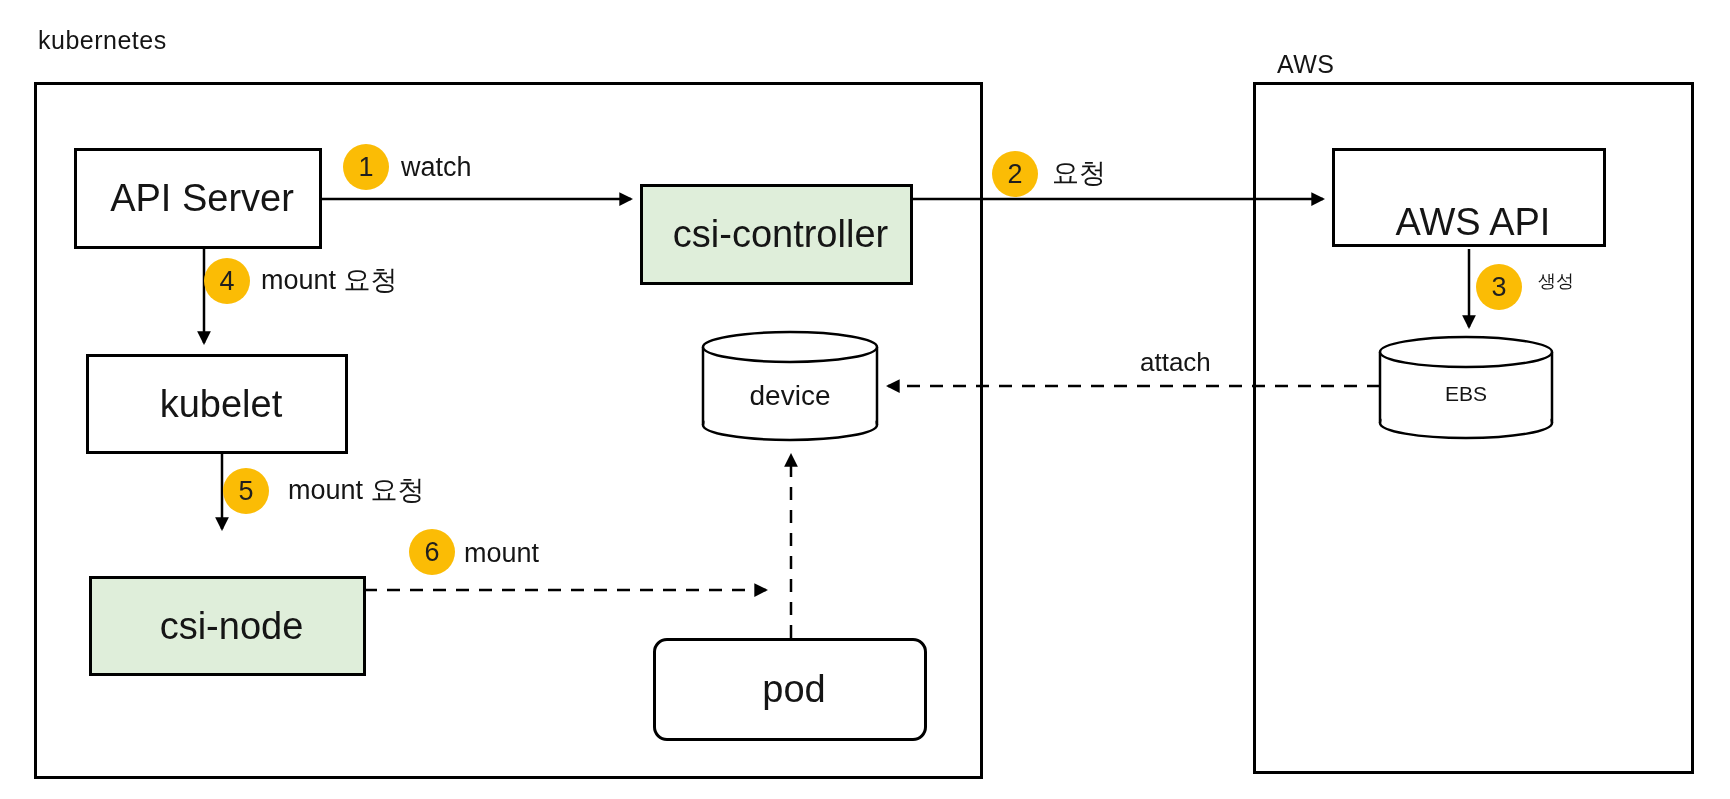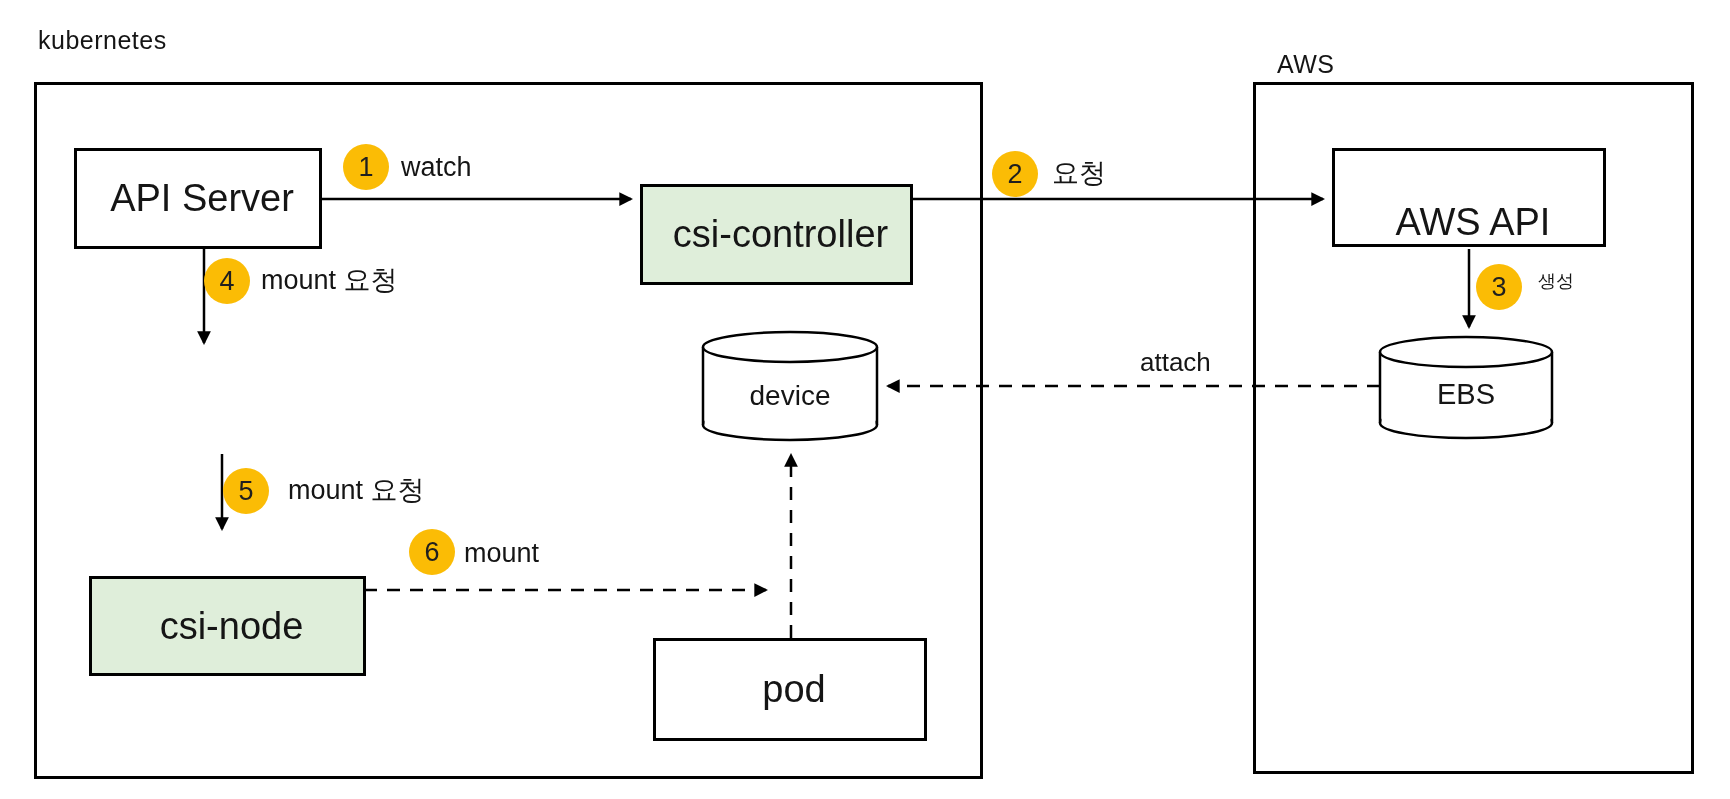--- a/index.html
+++ b/index.html
@@ -105,31 +105,34 @@
   </div>
 
   <div class="node green" style="left:640px; top:148px; width:273px; height:101px;">
     <span>csi-controller</span>
   </div>
 
   <div class="node" style="left:1332px; top:148px; width:274px; height:99px;align-items:flex-end;">
     <span>AWS API</span>
   </div>
 
+  <div class="node" style="left:86px; top:354px; width:262px; height:100px;">
+    <span>kubelet</span>
+  </div>
 
   <div class="node green" style="left:89px; top:540px; width:277px; height:100px;">
     <span>csi-node</span>
   </div>
 
-  <div class="node" style="left:653px; top:638px; width:274px; height:103px;">
+  <div class="node" style="left:653px; top:638px; width:274px; height:103px;border-radius:14px;">
     <span>pod</span>
   </div>
 
   <div class="cyl-label" style="left:703px; top:381px; width:174px;">device</div>
-  <div class="cyl-label" style="left:1380px; top:379px; width:172px; font-size:29px;">EBS</div>
+  <div class="cyl-label" style="left:1380px; top:379px; width:172px; font-size:21px;">EBS</div>
 
   <div class="badge" style="left:343px; top:144px;">1</div>
   <div class="badge" style="left:992px; top:151px;">2</div>
   <div class="badge" style="left:1476px; top:264px;">3</div>
   <div class="badge" style="left:204px; top:258px;">4</div>
   <div class="badge" style="left:223px; top:468px;">5</div>
   <div class="badge" style="left:409px; top:529px;">6</div>
 
   <div class="edge-label" style="left:401px; top:152px;">watch</div>
   <div class="edge-label" style="left:1052px; top:158px;">요청</div>

